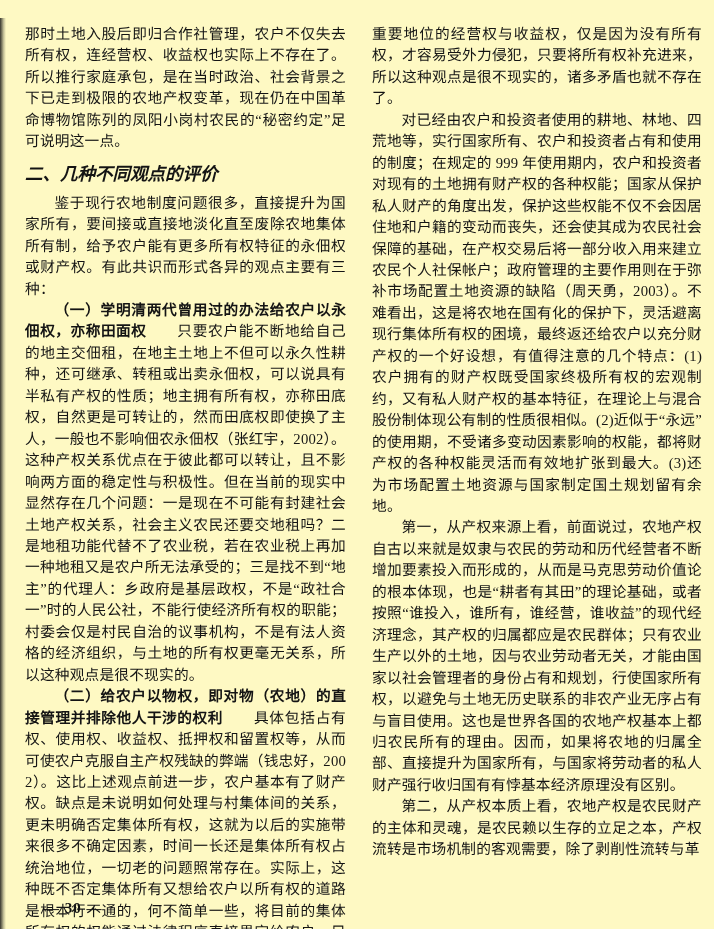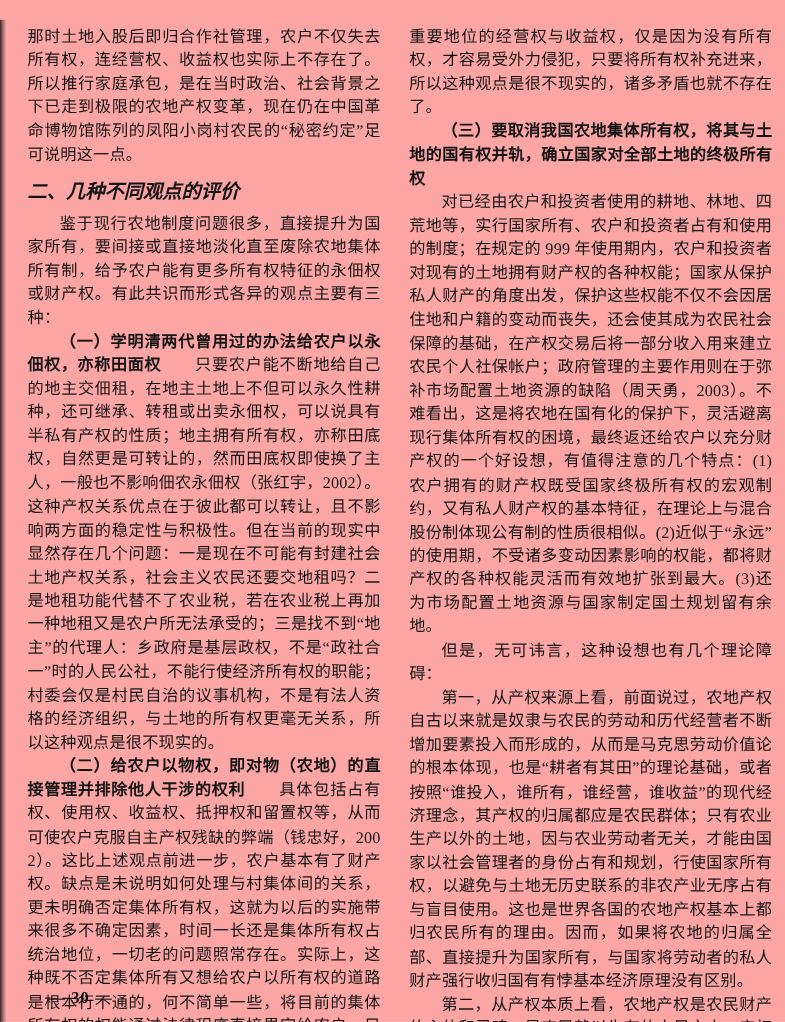--- a/index.html
+++ b/index.html
@@ -5,21 +5,21 @@
   html, body {
     margin: 0;
     padding: 0;
     background: #e9e8e5;
   }
   .page {
     position: relative;
     width: 714px;
     height: 929px;
     margin: 0;
-    background: #fca5a5;
+    background: #fef9c3;
     overflow: hidden;
     box-sizing: border-box;
     font-family: "Liberation Serif", "DejaVu Serif", serif;
     color: #141414;
   }
   .edge-shadow {
     position: absolute;
     left: 0;
     top: 18px;
     bottom: 0;
@@ -82,22 +82,20 @@
   <div class="columns">
     <div class="col col-left">
         <p class="para"><span class="regular">那时土地入股后即归合作社管理，农户不仅失去所有权，连经营权、收益权也实际上不存在了。所以推行家庭承包，是在当时政治、社会背景之下已走到极限的农地产权变革，现在仍在中国革命博物馆陈列的凤阳小岗村农民的“秘密约定”足可说明这一点。</span></p>
         <h2 class="heading"><span class="bold">二、几种不同观点的评价</span></h2>
         <p class="para indent"><span class="regular">鉴于现行农地制度问题很多，直接提升为国家所有，要间接或直接地淡化直至废除农地集体所有制，给予农户能有更多所有权特征的永佃权或财产权。有此共识而形式各异的观点主要有三种：</span></p>
         <p class="para indent"><span class="bold">（一）学明清两代曾用过的办法给农户以永佃权，亦称田面权</span><span class="regular">　　只要农户能不断地给自己的地主交佃租，在地主土地上不但可以永久性耕种，还可继承、转租或出卖永佃权，可以说具有半私有产权的性质；地主拥有所有权，亦称田底权，自然更是可转让的，然而田底权即使换了主人，一般也不影响佃农永佃权（张红宇，2002）。这种产权关系优点在于彼此都可以转让，且不影响两方面的稳定性与积极性。但在当前的现实中显然存在几个问题：一是现在不可能有封建社会土地产权关系，社会主义农民还要交地租吗？二是地租功能代替不了农业税，若在农业税上再加一种地租又是农户所无法承受的；三是找不到“地主”的代理人：乡政府是基层政权，不是“政社合一”时的人民公社，不能行使经济所有权的职能；村委会仅是村民自治的议事机构，不是有法人资格的经济组织，与土地的所有权更毫无关系，所以这种观点是很不现实的。</span></p>
         <p class="para indent"><span class="bold">（二）给农户以物权，即对物（农地）的直接管理并排除他人干涉的权利</span><span class="regular">　　具体包括占有权、使用权、收益权、抵押权和留置权等，从而可使农户克服自主产权残缺的弊端（钱忠好，2002）。这比上述观点前进一步，农户基本有了财产权。缺点是未说明如何处理与村集体间的关系，更未明确否定集体所有权，这就为以后的实施带来很多不确定因素，时间一长还是集体所有权占统治地位，一切老的问题照常存在。实际上，这种既不否定集体所有又想给农户以所有权的道路是根本行不通的，何不简单一些，将目前的集体所有权的权能通过法律程序直接界定给农户。目前农户已拥有了在产权体系中占</span></p>
       </div>
     <div class="col col-right">
         <p class="para"><span class="regular">重要地位的经营权与收益权，仅是因为没有所有权，才容易受外力侵犯，只要将所有权补充进来，所以这种观点是很不现实的，诸多矛盾也就不存在了。</span></p>
-        <p class="para indent"><span class="bold">（三）要取消我国农地集体所有权，将其与土地的国有权并轨，确立国家对全部土地的终极所有权</span></p>
         <p class="para indent"><span class="regular">对已经由农户和投资者使用的耕地、林地、四荒地等，实行国家所有、农户和投资者占有和使用的制度；在规定的 999 年使用期内，农户和投资者对现有的土地拥有财产权的各种权能；国家从保护私人财产的角度出发，保护这些权能不仅不会因居住地和户籍的变动而丧失，还会使其成为农民社会保障的基础，在产权交易后将一部分收入用来建立农民个人社保帐户；政府管理的主要作用则在于弥补市场配置土地资源的缺陷（周天勇，2003）。不难看出，这是将农地在国有化的保护下，灵活避离现行集体所有权的困境，最终返还给农户以充分财产权的一个好设想，有值得注意的几个特点：(1)农户拥有的财产权既受国家终极所有权的宏观制约，又有私人财产权的基本特征，在理论上与混合股份制体现公有制的性质很相似。(2)近似于“永远”的使用期，不受诸多变动因素影响的权能，都将财产权的各种权能灵活而有效地扩张到最大。(3)还为市场配置土地资源与国家制定国土规划留有余地。</span></p>
-        <p class="para indent"><span class="regular">但是，无可讳言，这种设想也有几个理论障碍：</span></p>
         <p class="para indent"><span class="regular">第一，从产权来源上看，前面说过，农地产权自古以来就是奴隶与农民的劳动和历代经营者不断增加要素投入而形成的，从而是马克思劳动价值论的根本体现，也是“耕者有其田”的理论基础，或者按照“谁投入，谁所有，谁经营，谁收益”的现代经济理念，其产权的归属都应是农民群体；只有农业生产以外的土地，因与农业劳动者无关，才能由国家以社会管理者的身份占有和规划，行使国家所有权，以避免与土地无历史联系的非农产业无序占有与盲目使用。这也是世界各国的农地产权基本上都归农民所有的理由。因而，如果将农地的归属全部、直接提升为国家所有，与国家将劳动者的私人财产强行收归国有有悖基本经济原理没有区别。</span></p>
         <p class="para indent"><span class="regular">第二，从产权本质上看，农地产权是农民财产的主体和灵魂，是农民赖以生存的立足之本，产权流转是市场机制的客观需要，除了剥削性流转与革</span></p>
       </div>
   </div>
 
   <div class="footer">—  30  —</div>
 </div>
 
 </body></html>

